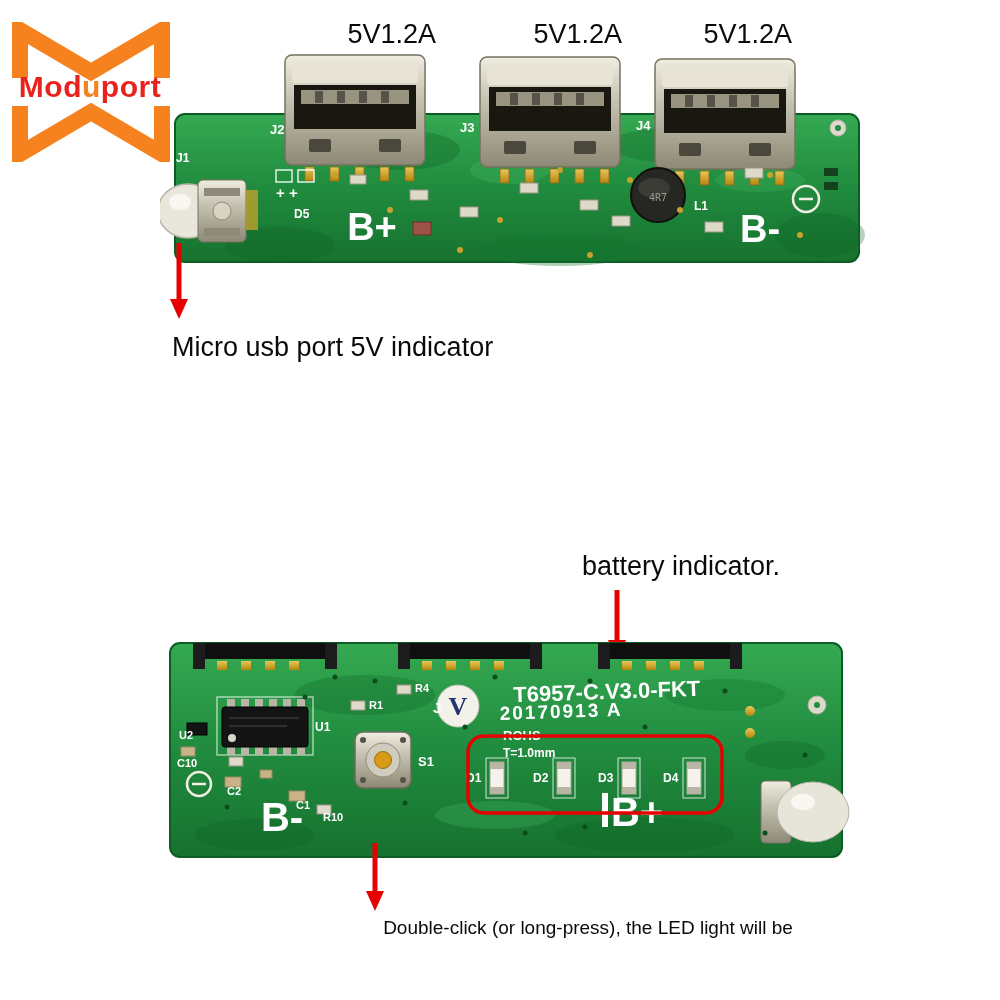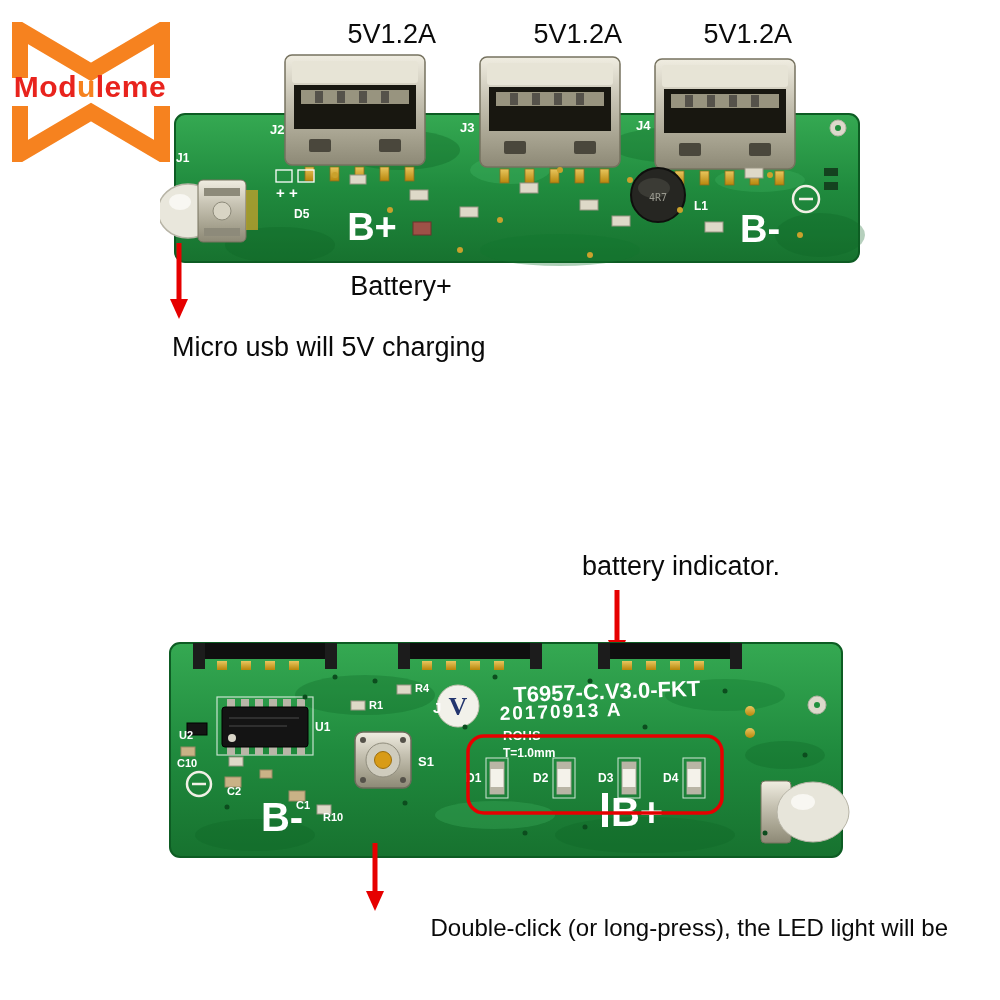--- a/index.html
+++ b/index.html
@@ -2,36 +2,36 @@
 <html><head>
 <meta charset="utf-8">
 <style>
   html,body{margin:0;padding:0;background:#ffffff;}
   #canvas{position:relative;width:1000px;height:1000px;background:#ffffff;overflow:hidden;
           font-family:"Liberation Sans",sans-serif;color:#0a0a0a;}
   .abs{position:absolute;}
   .note{font-size:27px;white-space:nowrap;}
   .usb-label{width:120px;text-align:right;font-size:27px;}
   .batt-label{width:130px;text-align:center;font-size:27px;}
-  .bottom-note{width:720px;text-align:right;font-size:24px;line-height:34px;}
+  .bottom-note{width:720px;text-align:center;font-size:19px;line-height:34px;}
   .logo-text{width:170px;text-align:center;font-weight:bold;font-size:30px;color:#e8231d;letter-spacing:0.5px;}
   .logo-text .mid{color:#f6821f;}
   svg text.silk{fill:#ffffff;font-family:"Liberation Sans",sans-serif;font-weight:bold;}
   svg text.mark{font-family:"DejaVu Sans Mono",monospace;}
 </style>
 </head>
 <body>
 
 <div id="canvas">
 
   <svg class="abs" style="left:8px;top:22px" width="165" height="140" viewBox="0 0 165 140">
     <path d="M12,56 V8 L83,50 L154,8 V56" fill="none" stroke="#f6821f" stroke-width="16"></path>
     <path d="M12,84 V132 L83,90 L154,132 V84" fill="none" stroke="#f6821f" stroke-width="16"></path>
   </svg>
-  <div class="abs logo-text" style="left:5px;top:70px"><span>Mod</span><span class="mid">u</span><span>leme</span></div>
+  <div class="abs logo-text" style="left:5px;top:70px"><span>Mod</span><span class="mid">u</span><span>port</span></div>
 
   <div class="abs usb-label" style="left:316px;top:19px">5V1.2A</div>
   <div class="abs usb-label" style="left:502px;top:19px">5V1.2A</div>
   <div class="abs usb-label" style="left:672px;top:19px">5V1.2A</div>
 
   <svg class="abs" style="left:160px;top:50px" width="710" height="222" viewBox="0 0 710 222">
     <defs>
       <linearGradient id="pcbG" x1="0" y1="0" x2="0" y2="1">
         <stop offset="0" stop-color="#35a952"></stop>
           <stop offset="0.5" stop-color="#208b3e"></stop>
@@ -184,27 +184,26 @@
     <text x="212" y="190" class="silk" font-size="38" text-anchor="middle">B+</text>
     <text x="600" y="192" class="silk" font-size="38" text-anchor="middle">B-</text>
     <text x="534" y="160" class="silk" font-size="12">L1</text>
 
     <g stroke="#f2f0e6" stroke-width="2.5" fill="none">
       <circle cx="646" cy="149" r="13"></circle>
       <line x1="639" y1="149" x2="653" y2="149"></line>
     </g>
   </svg>
 
-  <div class="abs batt-label" style="left:336px;top:271px">Battery+</div>
 
   <svg class="abs" style="left:166px;top:241px" width="26" height="80">
     <line x1="13" y1="2" x2="13" y2="60" stroke="#e60000" stroke-width="5"></line>
     <polygon points="4,58 22,58 13,78" fill="#e60000"></polygon>
   </svg>
-  <div class="abs note" style="left:172px;top:332px">Micro usb will 5V charging</div>
+  <div class="abs note" style="left:172px;top:332px">Micro usb port 5V indicator</div>
 
   <div class="abs note" style="left:582px;top:551px">battery indicator.</div>
   <svg class="abs" style="left:604px;top:588px" width="26" height="76">
     <line x1="13" y1="2" x2="13" y2="54" stroke="#e60000" stroke-width="5"></line>
     <polygon points="4,52 22,52 13,72" fill="#e60000"></polygon>
   </svg>
 
   <svg class="abs" style="left:165px;top:635px" width="700" height="230" viewBox="0 0 700 230">
 
     <rect x="5" y="8" width="672" height="214" rx="10" fill="url(#pcbG)" stroke="#0d5c23" stroke-width="2"></rect>

